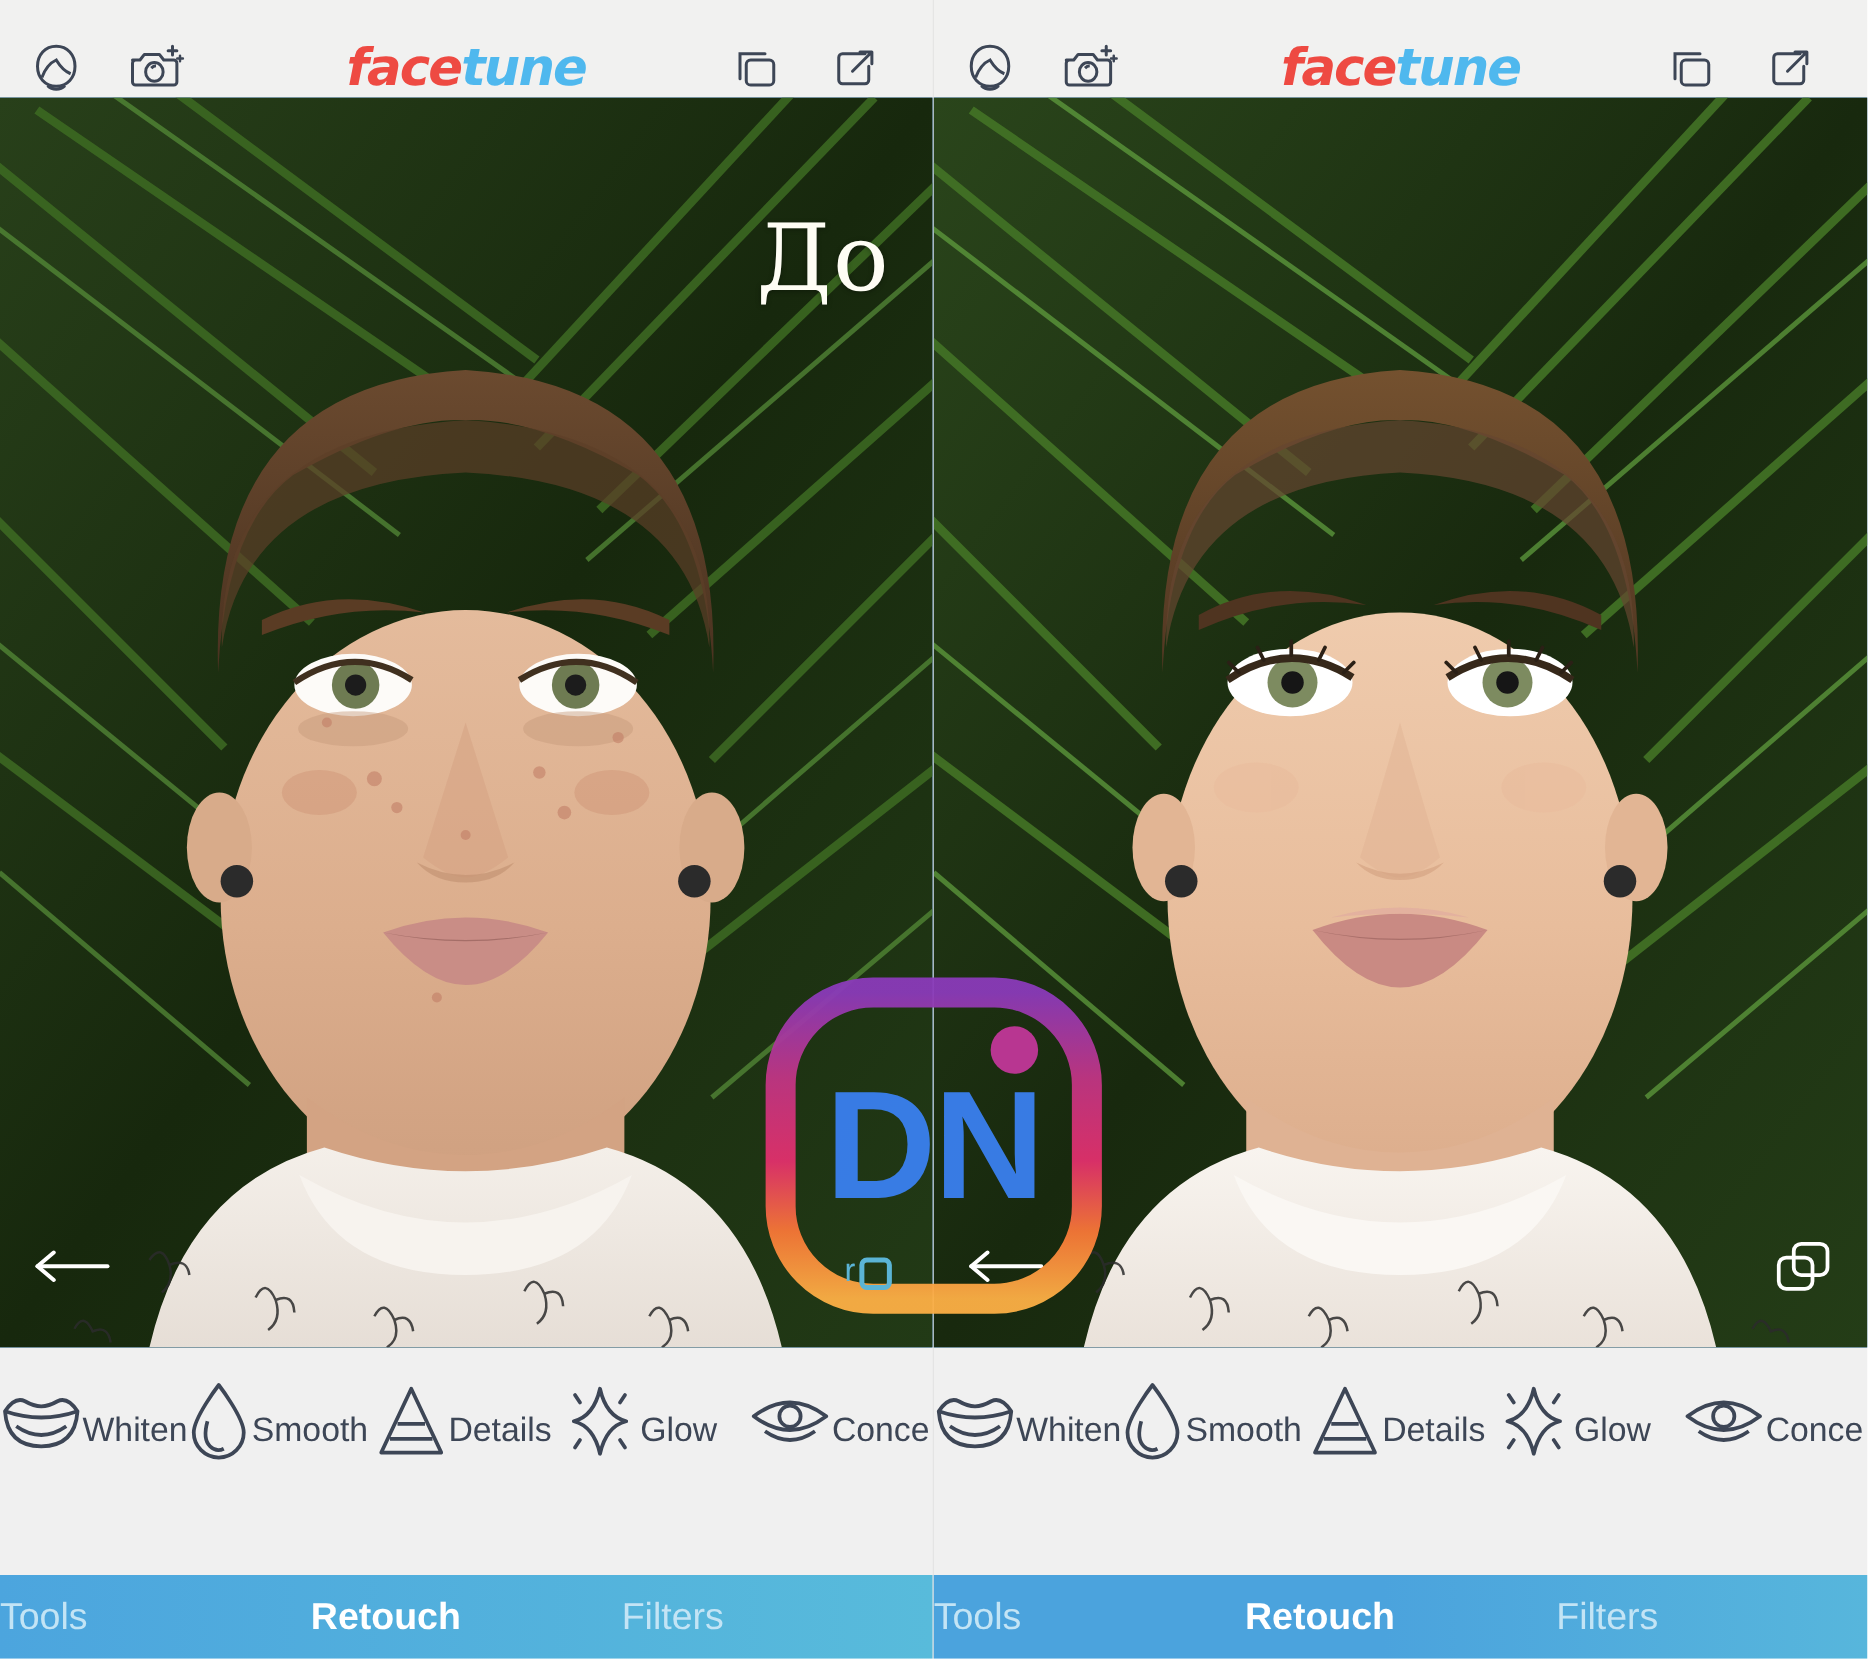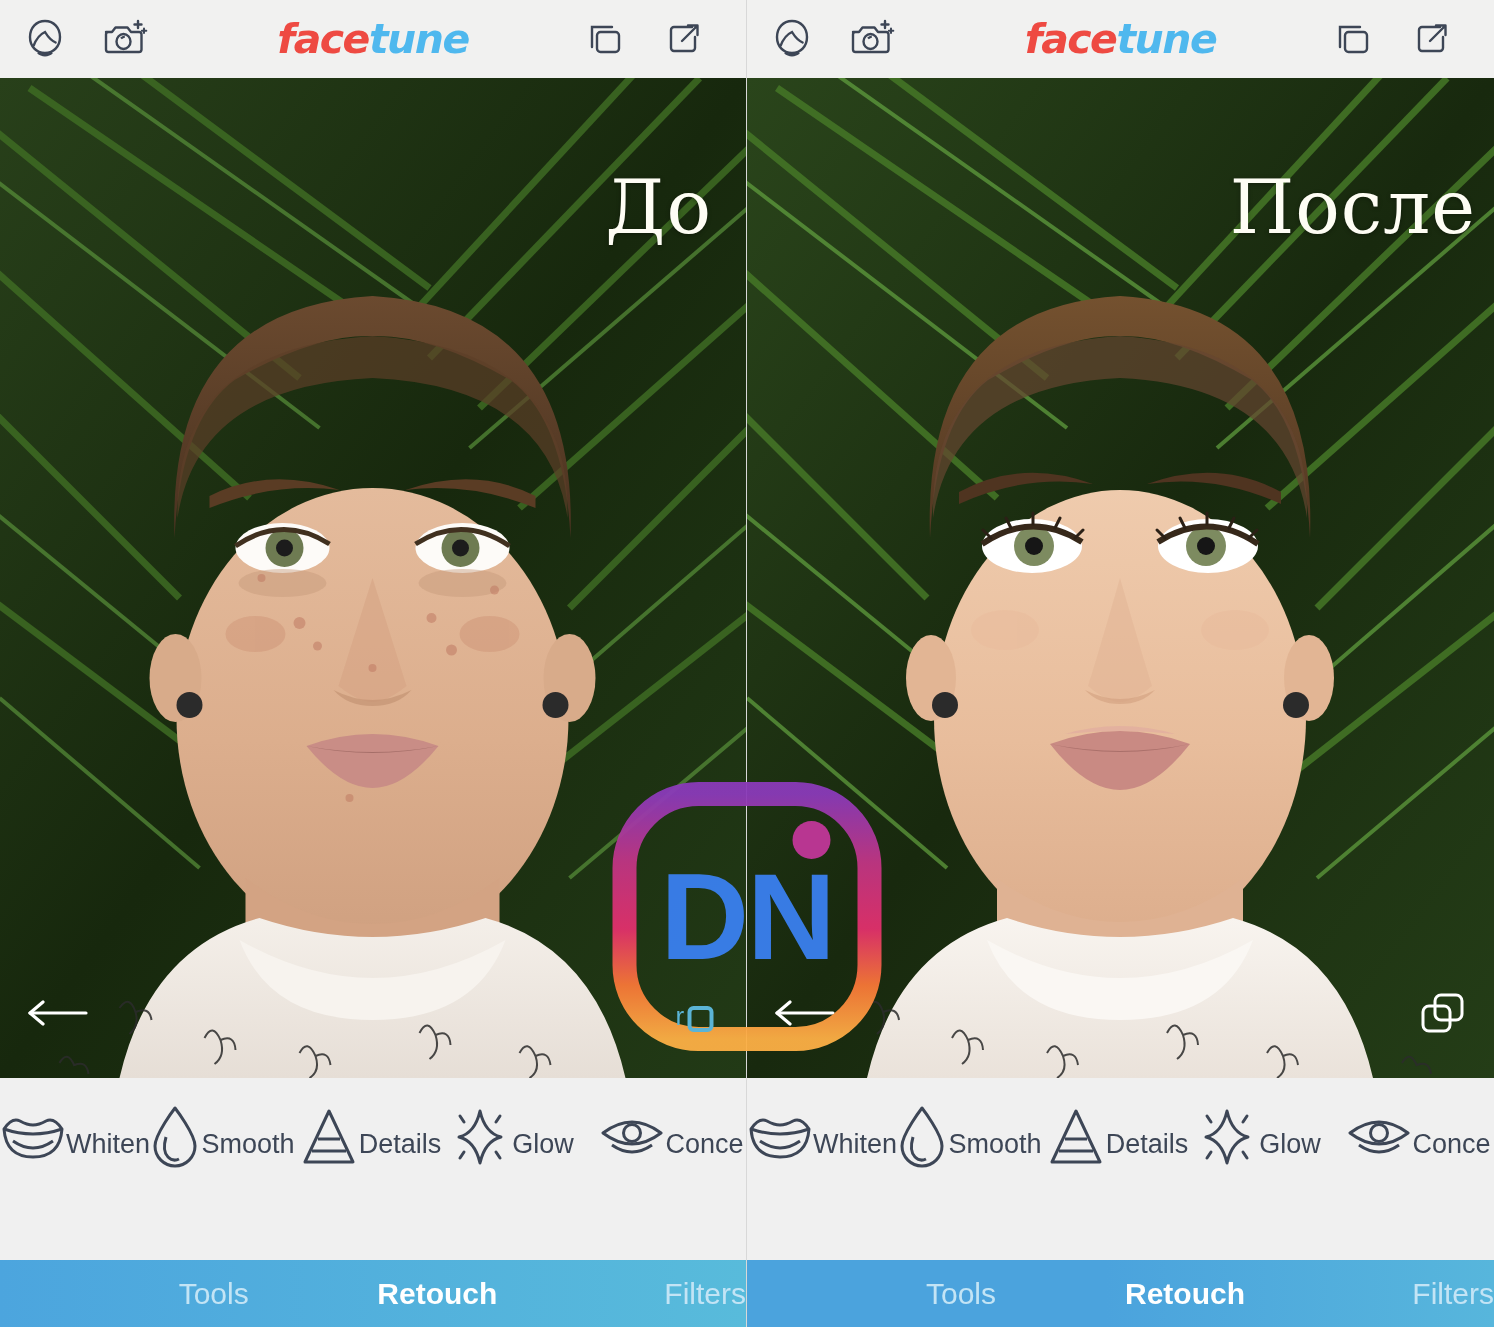--- a/index.html
+++ b/index.html
@@ -9,21 +9,21 @@
     font-family:"Liberation Sans", sans-serif;
     overflow:hidden; position:relative;
   }
   .app { display:flex; width:1494px; height:1327px; }
   .panel { width:747px; height:1327px; display:flex; flex-direction:column; position:relative; }
   .panel.left { border-right:1px solid #d8d8d8; }
 
   
   .header {
     height:78px; background:#F1F1F0;
-    display:flex; align-items:center; flex-shrink:0;
+    display:flex; align-items:flex-end; flex-shrink:0;
     position:relative;
   }
   .hdr-left { display:flex; align-items:center; gap:34px; margin-left:22px; }
   .hdr-right { display:flex; align-items:center; gap:34px; position:absolute; right:38px; }
   .hdr-icon { width:46px; height:46px; display:flex; align-items:center; justify-content:center; }
   .hdr-icon svg { display:block; }
   .brand {
     position:absolute; left:50%; transform:translateX(-50%);
     font-family:"DejaVu Sans", sans-serif;
     font-size:41px; font-weight:bold; font-style:italic;
@@ -62,21 +62,21 @@
 
   
   .tabs {
     height:67px; flex-shrink:0;
     background:linear-gradient(90deg,#4CA5DE 0%,#57B7DC 52%,#4BA3DD 53%,#4BA3DD 100%);
     display:flex; align-items:center;
   }
   .panel.left .tabs { background:linear-gradient(90deg,#4CA5DE 0%,#58BBDB 100%); }
   .panel.right .tabs { background:linear-gradient(90deg,#4BA3DD 0%,#4BA3DD 48%,#57B6DC 100%); }
   .tab {
-    flex:1; text-align:right; font-size:30px;
+    flex:1; text-align:left; font-size:30px;
     color:#C3E4F5; font-family:"Liberation Sans", sans-serif;
   }
   .tab.active { color:#FFFFFF; font-weight:bold; }
 
   
   .watermark {
     position:absolute; left:50%; top:781px;
     transform:translateX(-50%);
     width:271px; height:271px; pointer-events:none;
   }
@@ -433,21 +433,20 @@
         <g stroke="#2c2c2c" stroke-width="2" fill="none" opacity=".85">
           <path d="M120 930 q10 -14 16 4 q4 14 -6 22 M136 934 q14 -6 16 8"></path>
           <path d="M205 960 q8 -16 16 2 q5 16 -6 24 M221 962 q14 -6 15 10"></path>
           <path d="M300 975 q8 -15 16 3 q5 15 -6 22 M316 978 q13 -6 15 9"></path>
           <path d="M420 955 q8 -16 16 2 q5 16 -6 24 M436 957 q14 -6 15 10"></path>
           <path d="M520 975 q8 -15 16 3 q5 15 -6 22 M536 978 q13 -6 15 9"></path>
           <path d="M655 985 q8 -14 15 3 M670 987 q12 -5 14 9"></path>
         </g>
       </svg>
 
-      <div class="corner-label wide">После</div>
 
       <svg class="ui-arrow" viewBox="0 0 66 34" fill="none" stroke="#ffffff" stroke-width="3.2" stroke-linecap="round" stroke-linejoin="round">
         <path d="M62 17H6"></path>
           <path d="M19 6L6 17l13 11"></path>
       </svg>
 
       <svg class="ui-compare" viewBox="0 0 50 46" fill="none" stroke="#ffffff" stroke-width="3" stroke-linejoin="round">
         <rect x="17" y="5" width="27" height="25" rx="6"></rect>
         <rect x="5" y="16" width="27" height="25" rx="6" fill="none"></rect>
       </svg>

